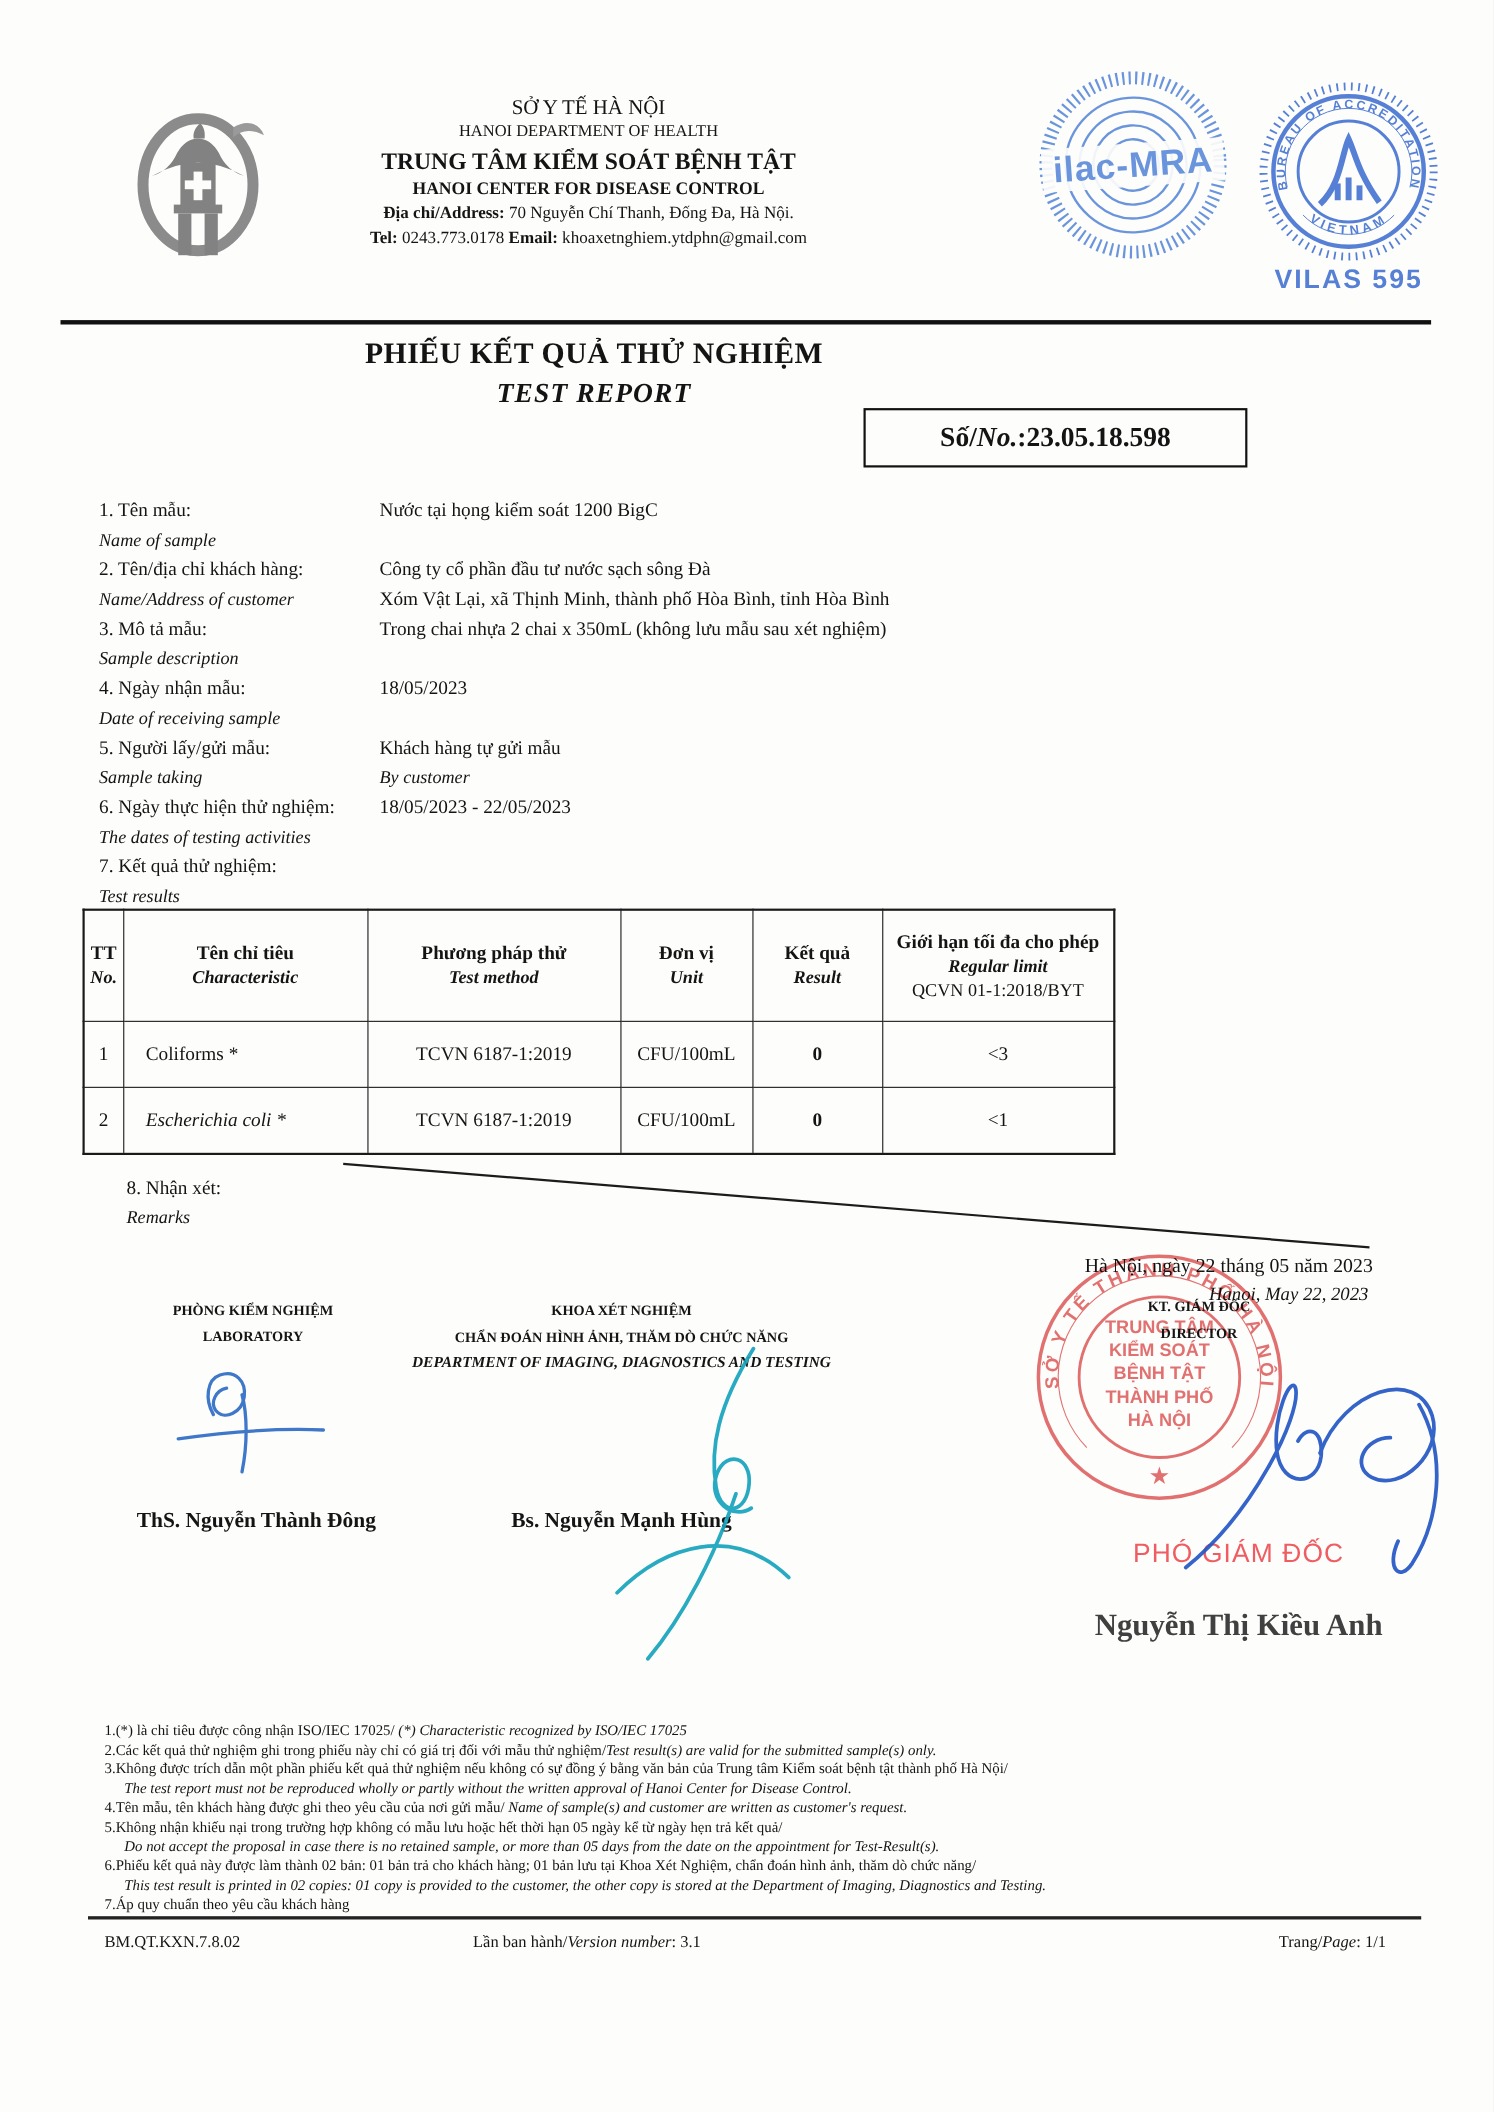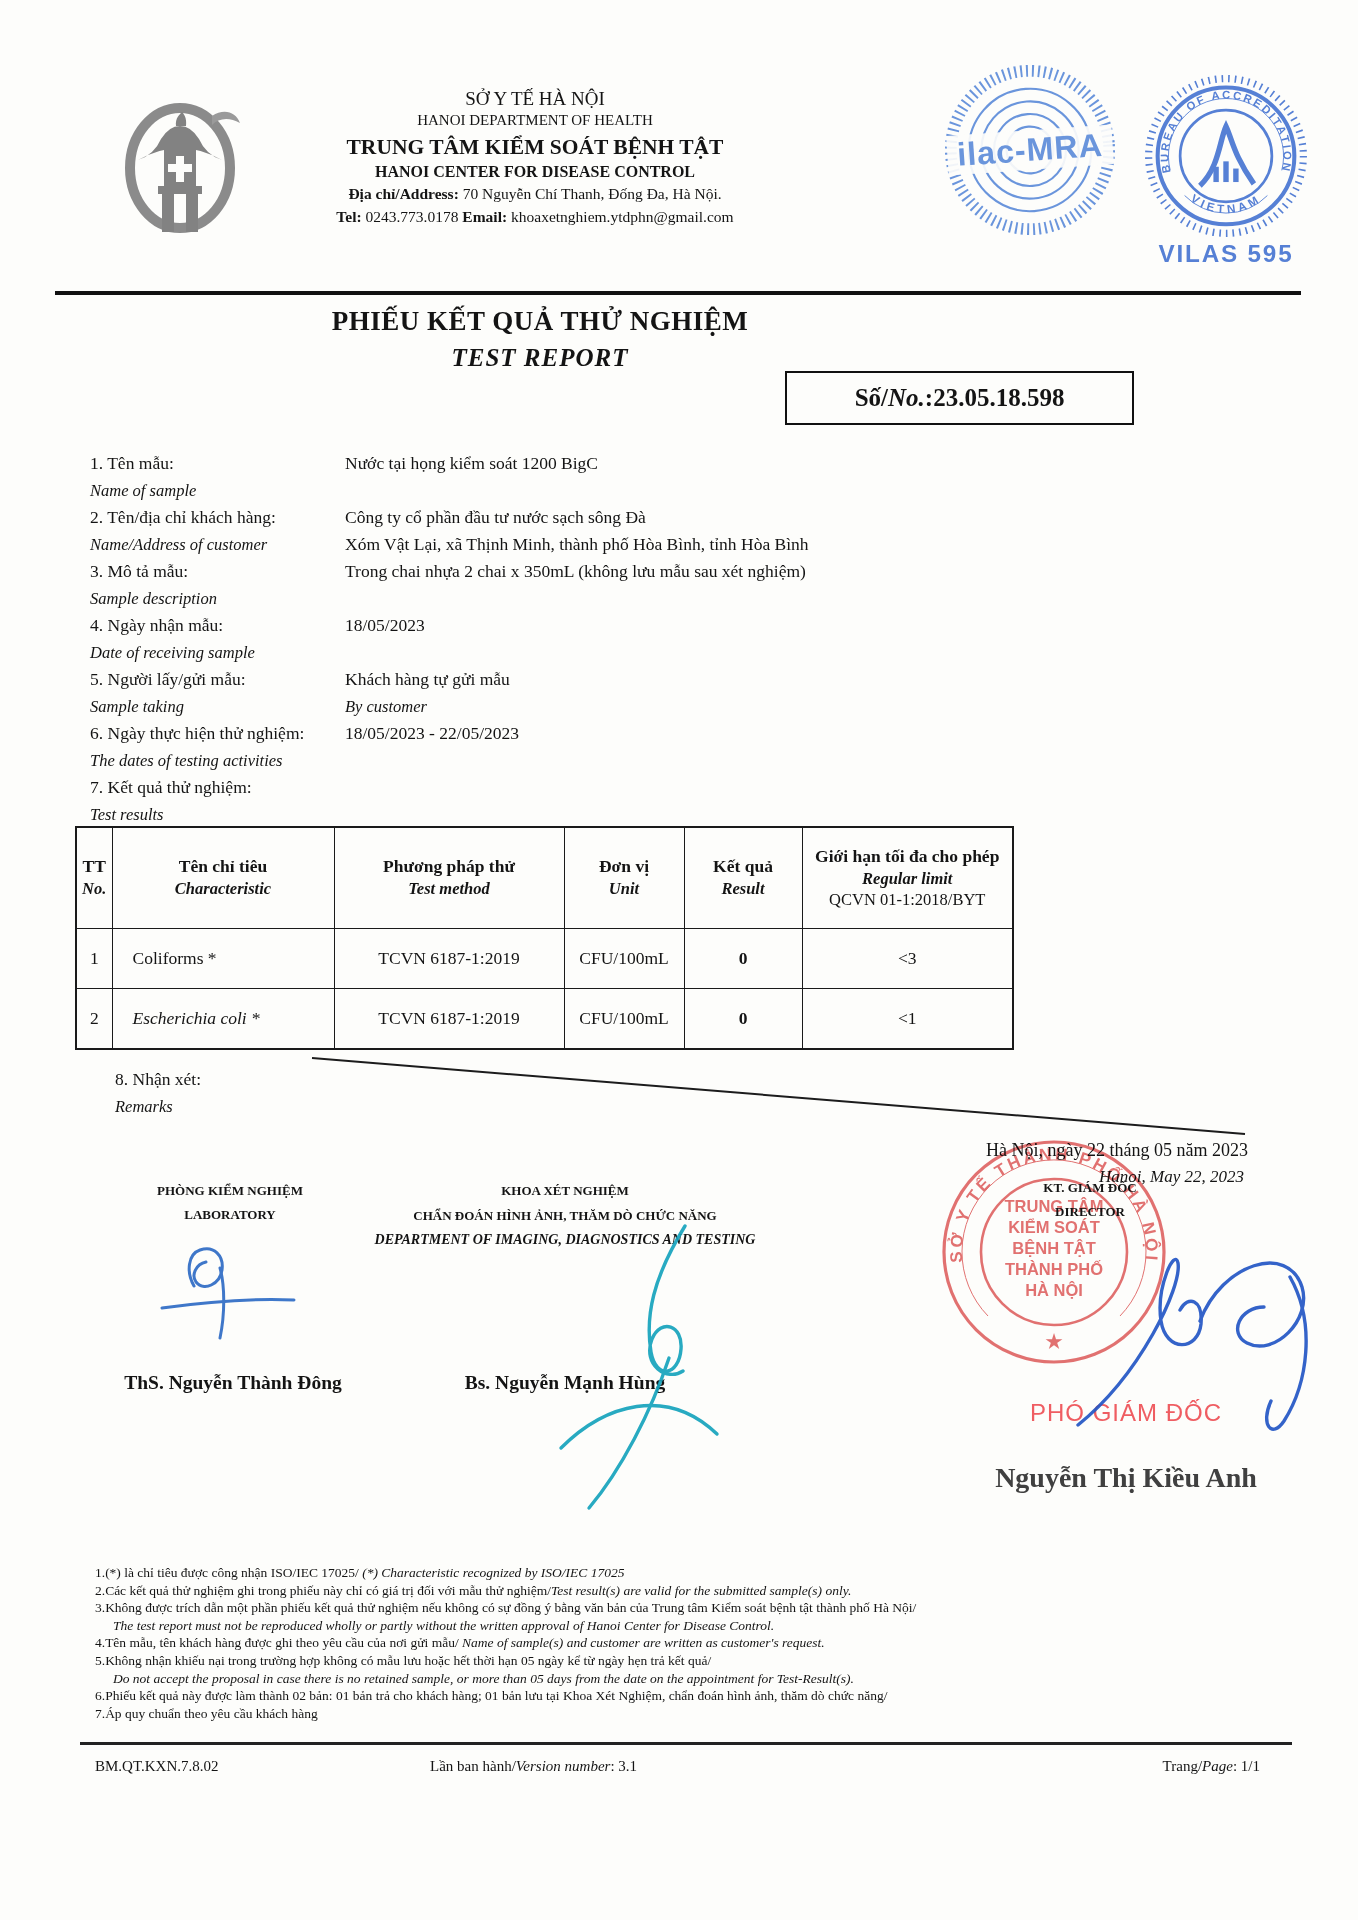--- a/index.html
+++ b/index.html
@@ -376,20 +376,21 @@
 
   <div class="abs footnotes">
     <div class="fn-line"><span>1.(*) là chỉ tiêu được công nhận ISO/IEC 17025/ </span><span class="fn-en">(*) Characteristic recognized by ISO/IEC 17025</span></div>
     <div class="fn-line"><span>2.Các kết quả thử nghiệm ghi trong phiếu này chỉ có giá trị đối với mẫu thử nghiệm/</span><span class="fn-en">Test result(s) are valid for the submitted sample(s) only.</span></div>
     <div class="fn-line"><span>3.Không được trích dẫn một phần phiếu kết quả thử nghiệm nếu không có sự đồng ý bằng văn bản của Trung tâm Kiểm soát bệnh tật thành phố Hà Nội/</span><span class="fn-en"></span></div>
     <div class="fn-line fn-indent"><span></span><span class="fn-en">The test report must not be reproduced wholly or partly without the written approval of Hanoi Center for Disease Control.</span></div>
     <div class="fn-line"><span>4.Tên mẫu, tên khách hàng được ghi theo yêu cầu của nơi gửi mẫu/ </span><span class="fn-en">Name of sample(s) and customer are written as customer's request.</span></div>
     <div class="fn-line"><span>5.Không nhận khiếu nại trong trường hợp không có mẫu lưu hoặc hết thời hạn 05 ngày kể từ ngày hẹn trả kết quả/</span><span class="fn-en"></span></div>
     <div class="fn-line fn-indent"><span></span><span class="fn-en">Do not accept the proposal in case there is no retained sample, or more than 05 days from the date on the appointment for Test-Result(s).</span></div>
     <div class="fn-line"><span>6.Phiếu kết quả này được làm thành 02 bản: 01 bản trả cho khách hàng; 01 bản lưu tại Khoa Xét Nghiệm, chẩn đoán hình ảnh, thăm dò chức năng/</span><span class="fn-en"></span></div>
+    <div class="fn-line fn-indent"><span></span><span class="fn-en">This test result is printed in 02 copies: 01 copy is provided to the customer, the other copy is stored at the Department of Imaging, Diagnostics and Testing.</span></div>
     <div class="fn-line"><span>7.Áp quy chuẩn theo yêu cầu khách hàng</span><span class="fn-en"></span></div>
   </div>
 
   <div class="abs rule-bottom"></div>
   <div class="abs footer-row">
     <span class="ft-left">BM.QT.KXN.7.8.02</span>
     <span class="ft-center"><span>Lần ban hành/</span><span class="ft-it">Version number</span><span>: 3.1</span></span>
     <span class="ft-right"><span>Trang/</span><span class="ft-it">Page</span><span>: 1/1</span></span>
   </div>
 

